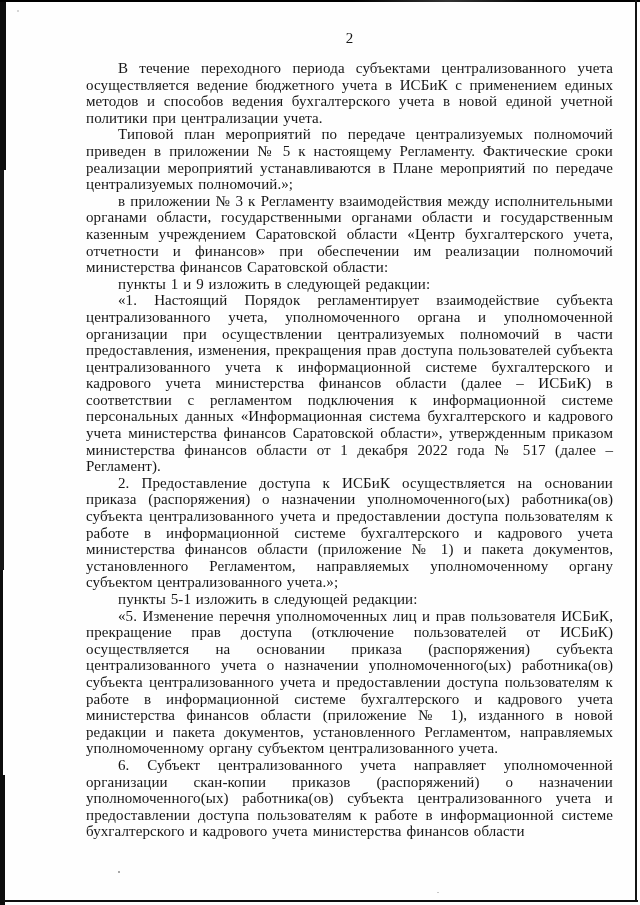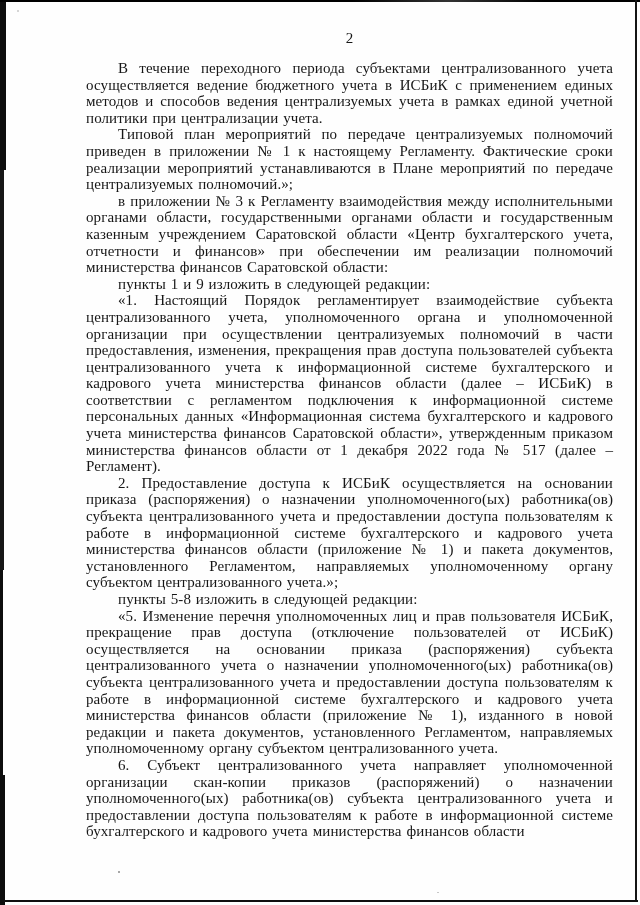--- a/index.html
+++ b/index.html
@@ -70,25 +70,25 @@
   <div class="edge edge-bottom"></div>
 
   <div class="speck speck-1"></div>
   <div class="speck speck-2"></div>
   <div class="speck speck-3"></div>
   <div class="speck speck-4"></div>
 
   <div class="content">
     <div class="pageno">2</div>
     <div class="body-text">
-      <p>В течение переходного периода субъектами централизованного учета осуществляется ведение бюджетного учета в ИСБиК с применением единых методов и способов ведения централизуемых учета в рамках единой учетной политики при централизации учета.</p>
-      <p>Типовой план мероприятий по передаче централизуемых полномочий приведен в приложении № 1 к настоящему Регламенту. Фактические сроки реализации мероприятий устанавливаются в Плане мероприятий по передаче централизуемых полномочий.»;</p>
+      <p>В течение переходного периода субъектами централизованного учета осуществляется ведение бюджетного учета в ИСБиК с применением единых методов и способов ведения бухгалтерского учета в новой единой учетной политики при централизации учета.</p>
+      <p>Типовой план мероприятий по передаче централизуемых полномочий приведен в приложении № 5 к настоящему Регламенту. Фактические сроки реализации мероприятий устанавливаются в Плане мероприятий по передаче централизуемых полномочий.»;</p>
       <p>в приложении № 3 к Регламенту взаимодействия между исполнительными органами области, государственными органами области и государственным казенным учреждением Саратовской области «Центр бухгалтерского учета, отчетности и финансов» при обеспечении им реализации полномочий министерства финансов Саратовской области:</p>
       <p>пункты 1 и 9 изложить в следующей редакции:</p>
       <p>«1. Настоящий Порядок регламентирует взаимодействие субъекта централизованного учета, уполномоченного органа и уполномоченной организации при осуществлении централизуемых полномочий в части предоставления, изменения, прекращения прав доступа пользователей субъекта централизованного учета к информационной системе бухгалтерского и кадрового учета министерства финансов области (далее – ИСБиК) в соответствии с регламентом подключения к информационной системе персональных данных «Информационная система бухгалтерского и кадрового учета министерства финансов Саратовской области», утвержденным приказом министерства финансов области от 1 декабря 2022 года № 517 (далее – Регламент).</p>
       <p>2. Предоставление доступа к ИСБиК осуществляется на основании приказа (распоряжения) о назначении уполномоченного(ых) работника(ов) субъекта централизованного учета и предоставлении доступа пользователям к работе в информационной системе бухгалтерского и кадрового учета министерства финансов области (приложение № 1) и пакета документов, установленного Регламентом, направляемых уполномоченному органу субъектом централизованного учета.»;</p>
-      <p>пункты 5-8 изложить в следующей редакции:</p>
+      <p>пункты 5-1 изложить в следующей редакции:</p>
       <p>«5. Изменение перечня уполномоченных лиц и прав пользователя ИСБиК, прекращение прав доступа (отключение пользователей от ИСБиК) осуществляется на основании приказа (распоряжения) субъекта централизованного учета о назначении уполномоченного(ых) работника(ов) субъекта централизованного учета и предоставлении доступа пользователям к работе в информационной системе бухгалтерского и кадрового учета министерства финансов области (приложение № 1), изданного в новой редакции и пакета документов, установленного Регламентом, направляемых уполномоченному органу субъектом централизованного учета.</p>
       <p>6. Субъект централизованного учета направляет уполномоченной организации скан-копии приказов (распоряжений) о назначении уполномоченного(ых) работника(ов) субъекта централизованного учета и предоставлении доступа пользователям к работе в информационной системе бухгалтерского и кадрового учета министерства финансов области</p>
     </div>
   </div>
 
 </div>
 
 </body></html>

